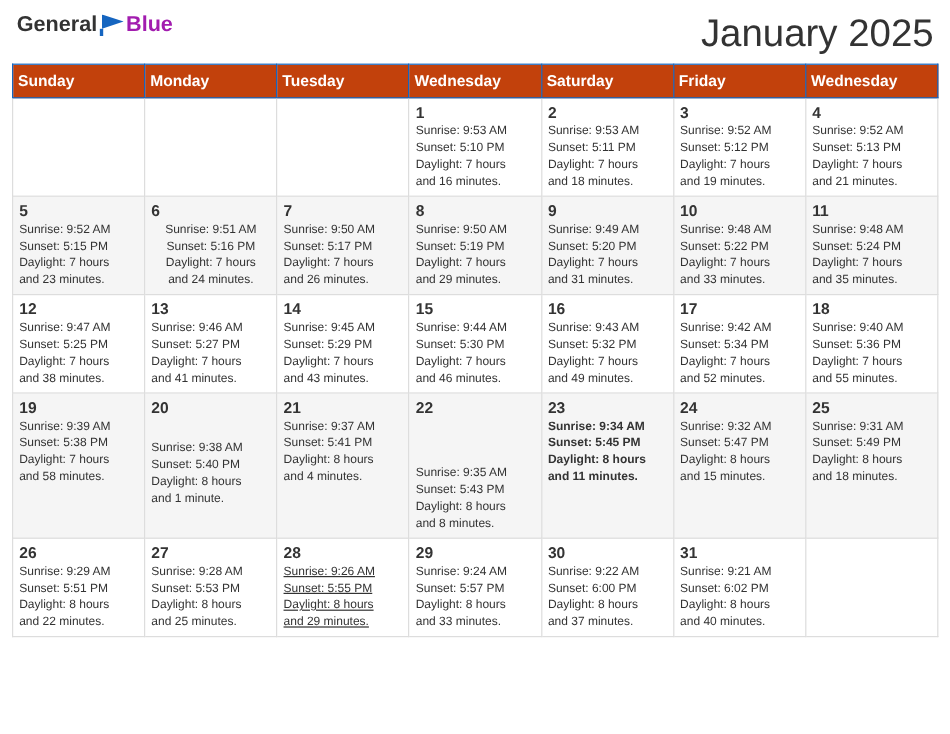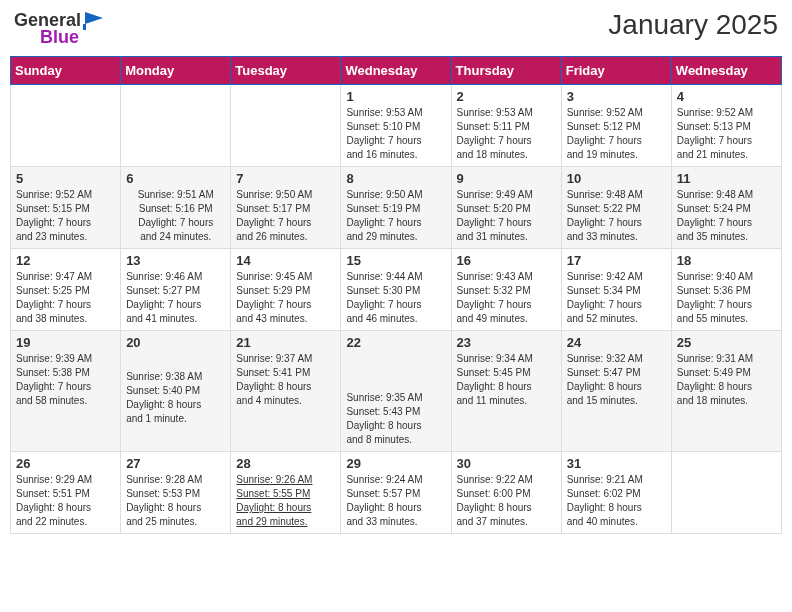--- a/index.html
+++ b/index.html
@@ -19,37 +19,37 @@
     }
     .logo {
       display: flex;
       align-items: center;
       gap: 2px;
     }
     .title-section {
       text-align: right;
     }
     .month-title {
-      font-size: 28px;
+      font-size: 32px;
       font-weight: 300;
       color: #333;
       line-height: 1.1;
       text-align: center;
     }
     .location-title {
       font-size: 16px;
       color: #555;
     }
     .calendar-table {
       width: 100%;
       border-collapse: collapse;
       border: 1px solid #ccc;
     }
     .calendar-table th {
-      background-color: #be185d;
+      background-color: #c2410c;
       color: #fff;
       font-size: 13px;
       font-weight: bold;
       padding: 6px 4px;
       text-align: left;
       border: 1px solid #1565c0;
     }
     .calendar-table td {
       width: calc(100% / 7);
       vertical-align: top;
@@ -80,21 +80,21 @@
     }
     .empty-cell {
       background: #f9f9f9;
     }
   </style>
 </head>
 <body>
 
 <div class="header">
   <div class="logo">
-    <div style="display:flex;flex-direction:column;align-items:center;">
+    <div style="display:flex;flex-direction:row;align-items:flex-end;">
       <div style="display:flex;align-items:center;gap:2px;">
         <span style="font-size:18px;font-weight:bold;color:#333;">General</span>
         <svg width="22" height="18" viewBox="0 0 22 18">
           <polygon points="2,0 20,6 2,12" fill="#1565c0"></polygon>
           <rect x="0" y="12" width="3" height="6" fill="#1565c0"></rect>
         </svg>
       </div>
       <span style="font-size:18px;font-weight:bold;color:#a21caf;margin-top:-4px;">Blue</span>
     </div>
   </div>
@@ -103,21 +103,21 @@
   </div>
 </div>
 
 <table class="calendar-table">
   <thead>
     <tr>
     <th>Sunday</th>
         <th>Monday</th>
         <th>Tuesday</th>
         <th>Wednesday</th>
-        <th>Thursday</th>
+        <th>Saturday</th>
         <th>Friday</th>
         <th>Wednesday</th>
       </tr>
   </thead>
   <tbody id="calendar-body">
   <tr>
         <td class="empty-cell"></td>
         <td class="empty-cell"></td>
         <td class="empty-cell"></td>
         <td>
@@ -275,21 +275,21 @@
         </td>
         <td>
           <span class="day-number">22</span>
           <div class="day-info" style="white-space: pre-line; margin-top: 41px;">Sunrise: 9:35 AM
 Sunset: 5:43 PM
 Daylight: 8 hours
 and 8 minutes.</div>
         </td>
         <td>
           <span class="day-number">23</span>
-          <div class="day-info" style="white-space: pre-line;">Sunrise: 9:34 AM
+          <div class="day-info" style="white-space: pre-line; font-weight: bold;">Sunrise: 9:34 AM
 Sunset: 5:45 PM
 Daylight: 8 hours
 and 11 minutes.</div>
         </td>
         <td>
           <span class="day-number">24</span>
           <div class="day-info" style="white-space: pre-line;">Sunrise: 9:32 AM
 Sunset: 5:47 PM
 Daylight: 8 hours
 and 15 minutes.</div>

